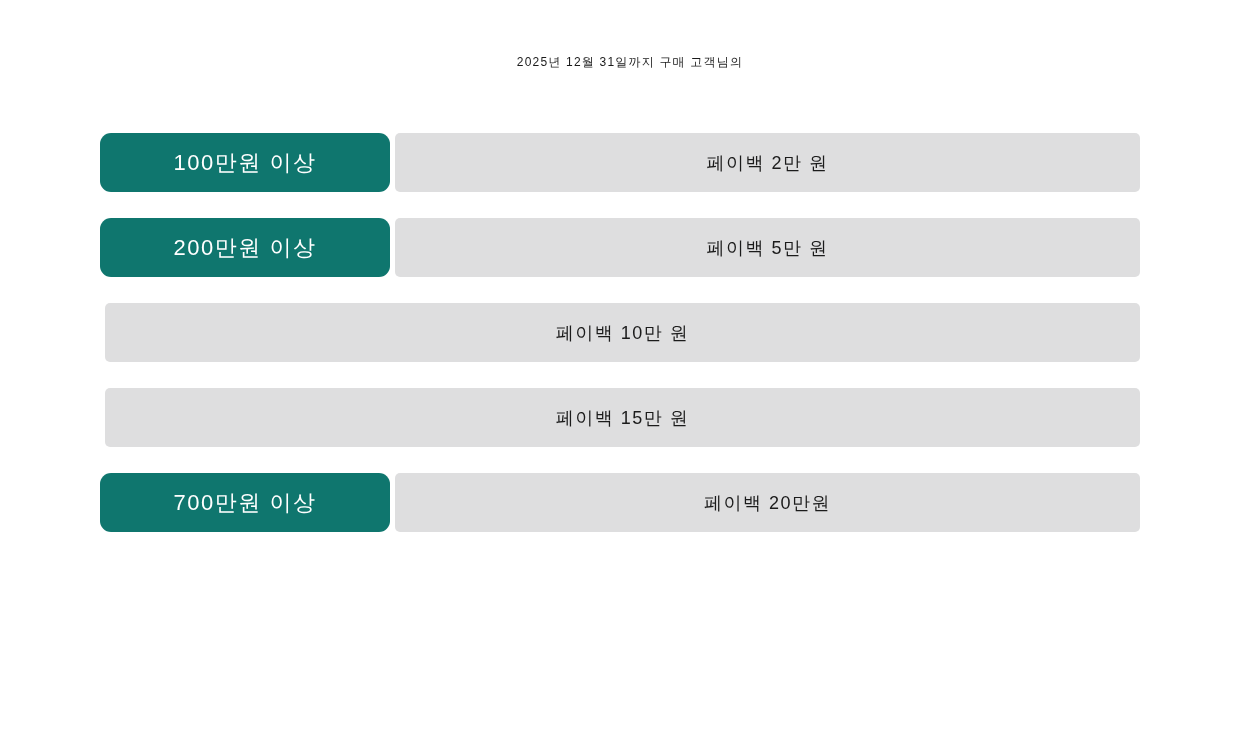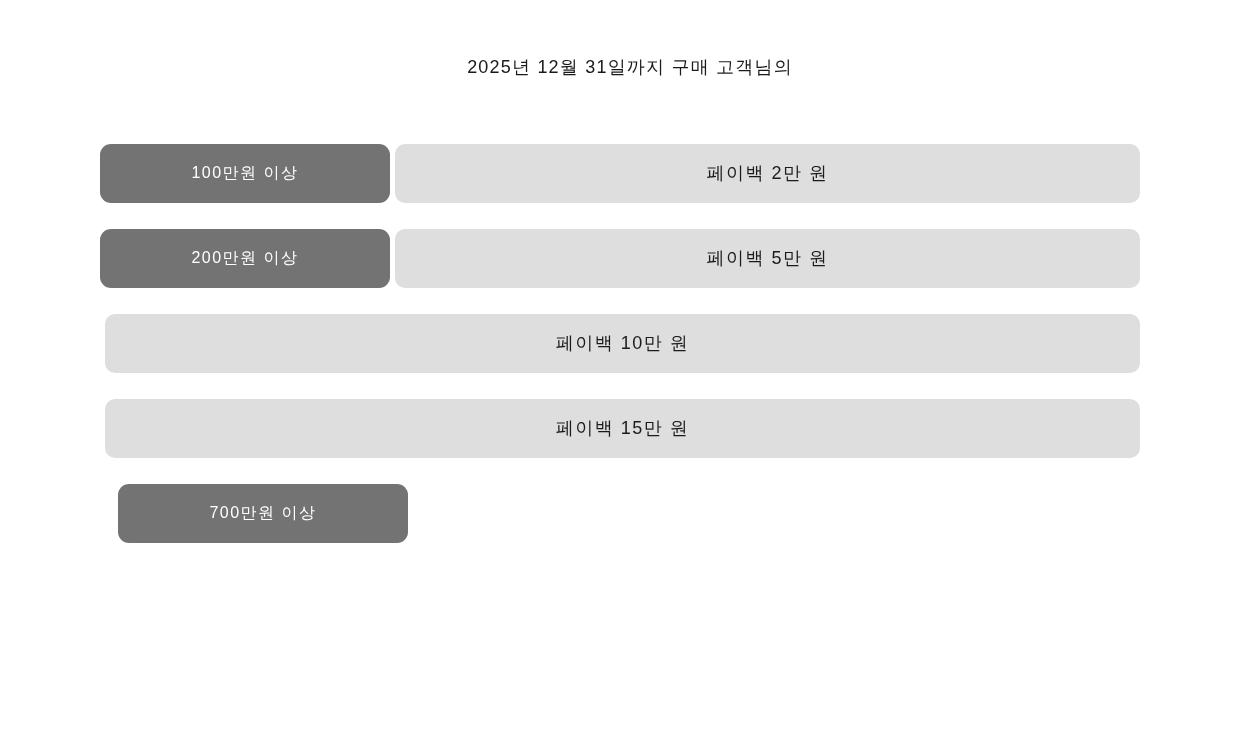--- a/index.html
+++ b/index.html
@@ -27,21 +27,21 @@
     font-size: 31px;
     font-weight: bold;
     letter-spacing: 2px;
     color: #000000;
     margin: 28px 0 0 0;
     line-height: 1.3;
   }
 
   .subtitle {
     text-align: center;
-    font-size: 18px;
+    font-size: 12px;
     color: #1a1a1a;
     letter-spacing: 1.2px;
     line-height: 1.75;
     margin: 52px 0 12px 0;
     padding-left: 20px;
   }
   .subtitle .line {
     display: block;
     white-space: nowrap;
   }
@@ -51,47 +51,46 @@
     width: 1040px;
   }
 
   .tier-row {
     display: flex;
     align-items: stretch;
     margin-bottom: 26px;
   }
   .tier-row:last-child {
     margin-bottom: 0;
-    margin-left: 18px;
   }
 
   .tier-left {
     width: 290px;
     min-height: 59px;
-    background: #737373;
+    background: #0f766e;
     border-radius: 11px;
     color: #ffffff;
     display: flex;
     align-items: center;
     justify-content: center;
-    font-size: 16px;
+    font-size: 22px;
     letter-spacing: 1.5px;
     box-sizing: border-box;
   }
 
   .gap {
     width: 5px;
     flex: 0 0 5px;
   }
 
   .tier-right {
     flex: 1;
     min-height: 59px;
     background: #dededf;
-    border-radius: 10px;
+    border-radius: 5px;
     color: #1b1b1b;
     display: flex;
     align-items: center;
     justify-content: center;
     font-size: 18px;
     letter-spacing: 1.5px;
     box-sizing: border-box;
   }
 </style>
 </head>
@@ -124,16 +123,17 @@
     </div>
 
     <div class="tier-row">
       <div class="gap"></div>
       <div class="tier-right">페이백 15만 원</div>
     </div>
 
     <div class="tier-row">
       <div class="tier-left">700만원 이상</div>
       <div class="gap"></div>
+      <div class="tier-right">페이백 20만원</div>
     </div>
 
   </div>
 </div>
 
 </body></html>

